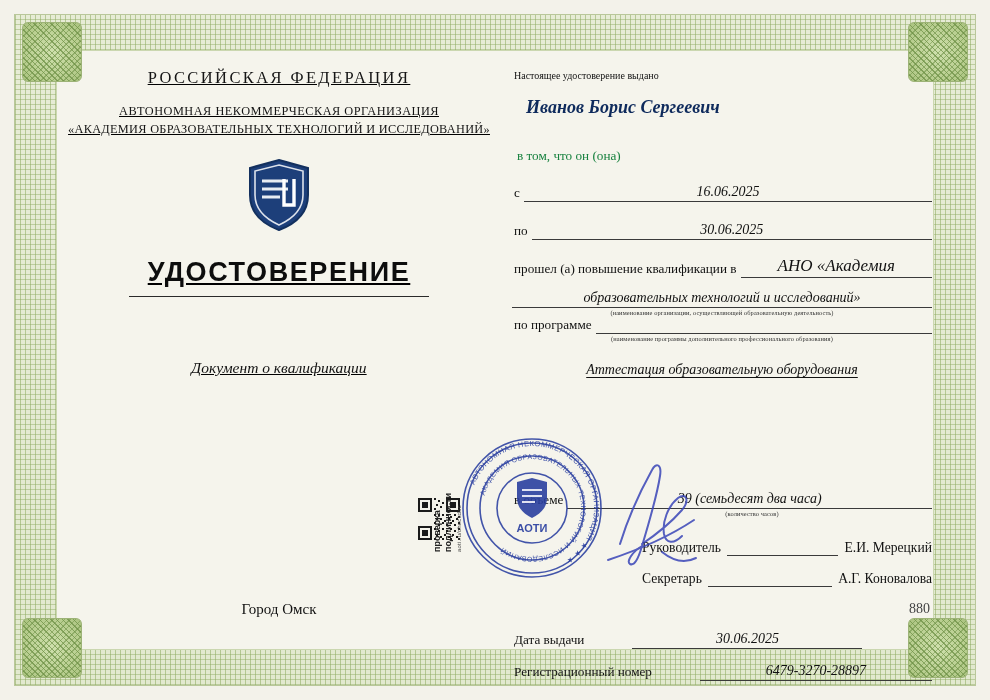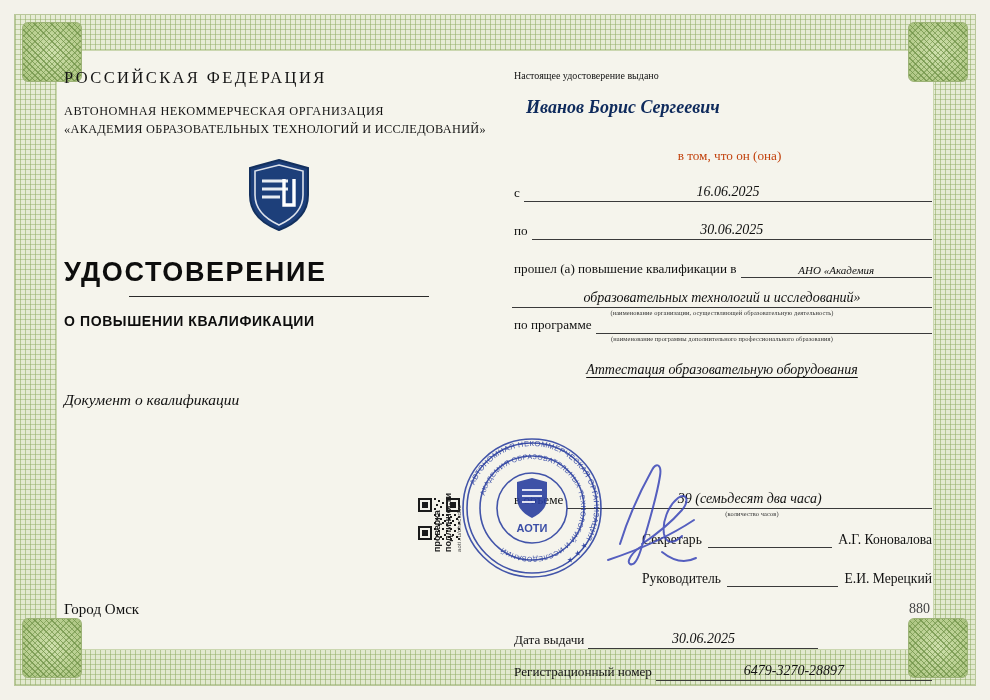--- a/index.html
+++ b/index.html
@@ -69,21 +69,22 @@
 
   
   .content {
     position: absolute;
     left: 58px; top: 52px; right: 58px; bottom: 52px;
   }
 
   .col-left {
     position: absolute;
     left: 6px; top: 0; width: 430px; height: 100%;
-    text-align: left;
+    text-align: center;
+    text-decoration: underline;
   }
   .col-right {
     position: absolute;
     right: 0; top: 0; width: 420px; height: 100%;
   }
 
   .rf-title {
     margin-top: 16px;
     font-size: 16.5px;
     letter-spacing: 2.4px;
@@ -152,23 +153,22 @@
   .holder-name {
     margin-top: 16px;
     margin-left: 14px;
     font-weight: bold;
     font-style: italic;
     font-size: 18px;
     color: #0e2a5c;
   }
   .r-text {
     font-size: 13.2px;
-    color: #c2410c;
-    margin-left: 15px;
-    text-align: center;
+    color: #15803d;
+    margin-left: 5px;
   }
   .mt-28 { margin-top: 30px; }
   .mt-18 { margin-top: 20px; }
 
   .field {
     position: relative;
     display: flex;
     align-items: flex-end;
     margin-left: 2px;
   }
@@ -187,21 +187,21 @@
   }
   .field .line .val {
     position: absolute;
     left: 0; right: 0;
     bottom: 1px;
     text-align: center;
     font-style: italic;
     font-size: 14px;
     color: #111;
   }
-  .field .line .val.small { font-size: 11px; }
+  .field .line .val.small { font-size: 17px; }
 
   .caption {
     font-size: 6.4px;
     color: #333;
     text-align: center;
     letter-spacing: 0.1px;
     margin-top: 1px;
   }
   .prog-line {
     border-bottom: 1px solid #3a3a3a;
@@ -244,21 +244,21 @@
 
   .num-right {
     text-align: right;
     font-size: 14px;
     color: #444;
     margin-top: 14px;
     margin-right: 2px;
   }
 
   .bottom-fields { margin-top: 10px; }
-  .bottom-fields .field { margin-top: 14px; }
+  .bottom-fields .field { margin-top: 14px; gap: 44px; }
 
   
   .stamp {
     position: absolute;
     left: 456px;
     top: 432px;
     width: 152px; height: 152px;
     pointer-events: none;
   }
   
@@ -324,21 +324,20 @@
         <svg viewBox="0 0 62 72" width="62" height="72" aria-hidden="true">
           <path d="M31 1 L60 9 V36 C60 54 47 65 31 71 C15 65 2 54 2 36 V9 Z" fill="#1d3f7a" stroke="#13305e" stroke-width="2"></path>
           <path d="M31 6 L55 12 V36 C55 51 44 60 31 66 C18 60 7 51 7 36 V12 Z" fill="none" stroke="#ffffff" stroke-width="1.6" opacity="0.85"></path>
           <path d="M14 22 h26 M14 30 h26 M14 38 h18" stroke="#ffffff" stroke-width="3" opacity="0.9"></path>
           <path d="M36 20 v26 h10 v-26" fill="none" stroke="#ffffff" stroke-width="3.4"></path>
         </svg>
       </div>
 
       <div class="doc-title">УДОСТОВЕРЕНИЕ</div>
       <div class="doc-title-rule"></div>
-      <div class="doc-subtitle">О ПОВЫШЕНИИ КВАЛИФИКАЦИИ</div>
 
       <div class="doc-kind">Документ о квалификации</div>
 
       <div class="city">Город Омск</div>
     </div>
 
     <div class="col-right">
 
       <div class="r-lead">Настоящее удостоверение выдано</div>
       <div class="holder-name">Иванов Борис Сергеевич</div>
@@ -383,30 +382,30 @@
       <div class="volume-block">
         <div class="field">
           <span class="lbl">в объеме</span>
           <span class="line">
             <span class="val">39 (семьдесят два  часа)</span>
           </span>
         </div>
         <div class="caption" style="margin-left:60px;">(количество часов)</div>
       </div>
 
+      <div class="sign-row">
+        <span class="role">Руководитель</span>
+        <span class="sline"></span>
+        <span class="who">Е.И. Мерецкий</span>
+      </div>
+
       <div class="sign-row" style="margin-top:14px;">
         <span class="role">Секретарь</span>
         <span class="sline"></span>
         <span class="who">А.Г. Коновалова</span>
-      </div>
-
-      <div class="sign-row">
-        <span class="role">Руководитель</span>
-        <span class="sline"></span>
-        <span class="who">Е.И. Мерецкий</span>
       </div>
 
       <div class="num-right">880</div>
 
       <div class="bottom-fields">
         <div class="field">
           <span class="lbl">Дата выдачи</span>
           <span class="line" style="max-width:230px;">
             <span class="val">30.06.2025</span>
           </span>

